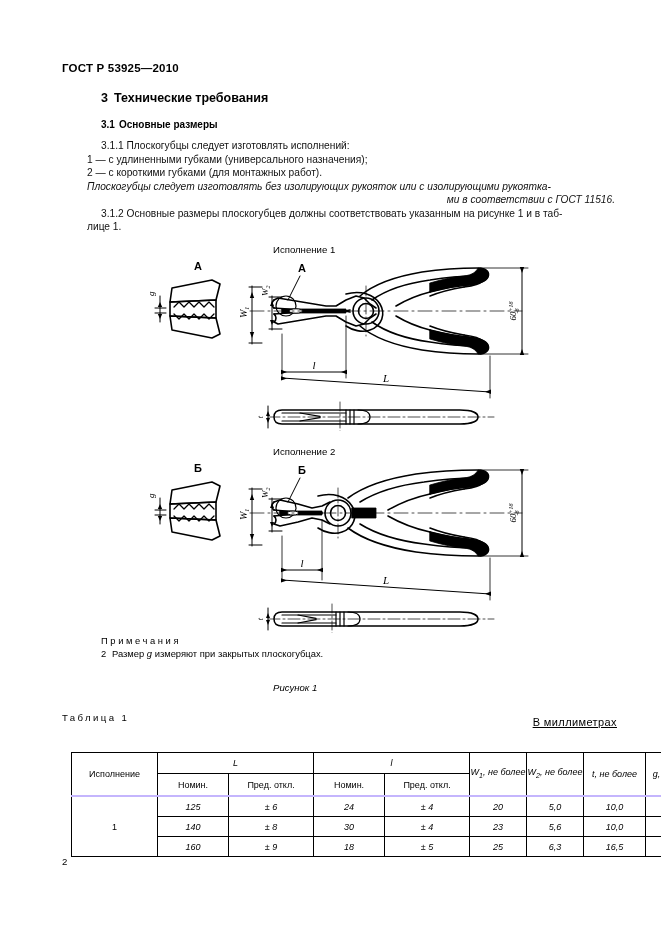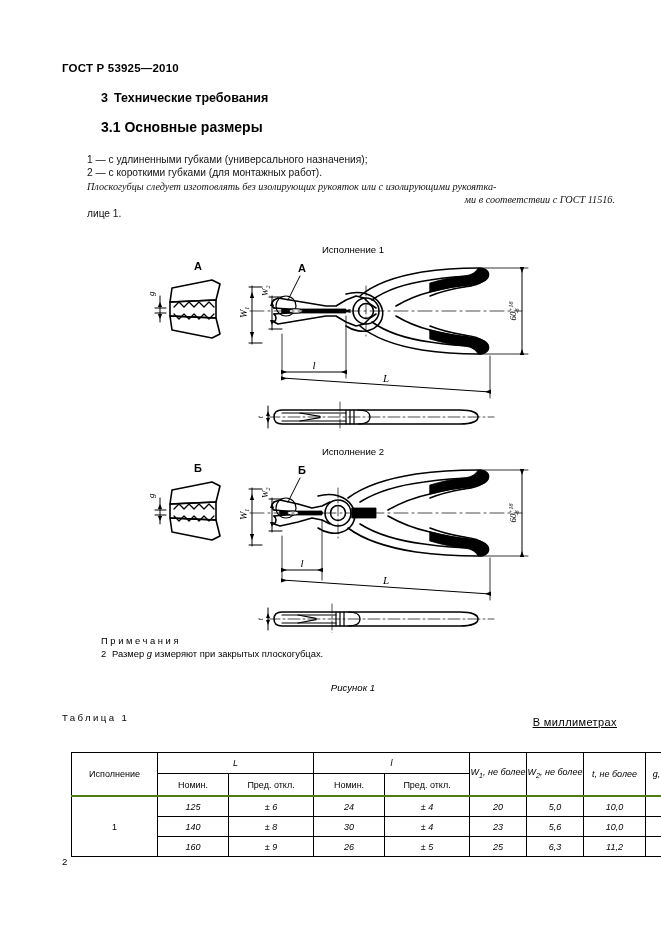--- a/index.html
+++ b/index.html
@@ -38,45 +38,45 @@
     left: 101px;
     top: 91px;
     font-size: 12.5px;
     font-weight: bold;
   }
   .h1 .num { margin-right: 6px; }
   .h2 {
     position: absolute;
     left: 101px;
     top: 119px;
-    font-size: 14px;
+    font-size: 10px;
     font-weight: bold;
   }
   .h2 .num { margin-right: 4px; }
 
   
   .para {
     position: absolute;
     font-size: 10.2px;
     line-height: 13.4px;
     color: #111;
   }
   .p-311    { left: 101px; top: 139px; }
   .p-v1     { left: 87px;  top: 152.5px; }
   .p-v2     { left: 87px;  top: 166px; text-align: center; }
-  .p-ital   { left: 87px;  top: 179.5px; width: 528px; font-style: italic; font-family: Liberation Serif, serif; }
+  .p-ital   { left: 87px;  top: 179.5px; width: 528px; font-style: italic; }
   .p-ital .l2 { display:block;text-align:right; }
   .p-312    { left: 101px; top: 206.5px; width: 520px; }
   .p-312 .l2 { display:block; margin-left:-14px; }
 
   
   .fig-caption {
     position: absolute;
     font-size: 9.6px;
-    text-align: center;
+    text-align: left;
     width: 160px;
   }
   .cap-isp1 { left: 273px; top: 244px; }
   .cap-isp2 { left: 273px; top: 446px; }
   .cap-ris1 { left: 273px; top: 682px; font-style: italic; }
 
   
   .notes {
     position: absolute;
     left: 101px;
@@ -120,21 +120,21 @@
     padding: 0;
     font-weight: normal;
   }
   table.gost thead th {
     height: 20px;
     font-style: italic;
   }
   table.gost thead th.plain { font-style: normal; }
   table.gost thead tr.r2 th { height: 21px; }
   table.gost tbody td { height: 19px; font-style: italic; }
-  table.gost tbody tr:first-child td { border-top: 2px solid #4d7c0f; }
+  table.gost tbody tr:first-child td { border-top: 2px solid #c4b5fd; }
   .sub { font-size: 7px; vertical-align: sub; }
   .hdr-wrap { line-height: 10.5px; display:block; }
 
   
   .page-num {
     position: absolute;
     left: 62px;
     top: 856px;
     font-size: 9.6px;
   }
@@ -152,27 +152,29 @@
   <div class="gost-header">ГОСТ Р 53925—2010</div>
 
   <div class="h1">
     <span class="num">3</span><span>Технические требования</span>
   </div>
 
   <div class="h2">
     <span class="num">3.1</span><span>Основные размеры</span>
   </div>
 
+  <div class="para p-311">3.1.1  Плоскогубцы следует изготовлять исполнений:</div>
   <div class="para p-v1">1 — с удлиненными губками (универсального назначения);</div>
   <div class="para p-v2">2 — с короткими губками (для монтажных работ).</div>
   <div class="para p-ital">
     <span>Плоскогубцы следует изготовлять без изолирующих рукояток или с изолирующими рукоятка-</span>
     <span class="l2">ми в соответствии с ГОСТ 11516.</span>
   </div>
   <div class="para p-312">
+    <span>3.1.2  Основные размеры плоскогубцев должны соответствовать указанным на рисунке 1 и в таб-</span>
     <span class="l2">лице 1.</span>
   </div>
 
   <div class="fig-caption cap-isp1">Исполнение 1</div>
 
   <svg class="drawing" id="fig1" width="400" height="175" viewBox="0 0 400 175">
     <g fill="none" stroke="#000" stroke-width="1.4" stroke-linejoin="round" stroke-linecap="round">
 
       <text x="48" y="14" font-family="Liberation Sans, sans-serif" font-size="11" font-weight="bold" fill="#000" stroke="none" text-anchor="middle">А</text>
 
@@ -474,25 +476,25 @@
         <td>30</td>
         <td>± 4</td>
         <td>23</td>
         <td>5,6</td>
         <td>10,0</td>
         <td>0,3</td>
       </tr>
       <tr>
         <td>160</td>
         <td>± 9</td>
-        <td>26</td>
+        <td>18</td>
         <td>± 5</td>
         <td>25</td>
         <td>6,3</td>
-        <td>11,2</td>
+        <td>16,5</td>
         <td>0,4</td>
       </tr>
     </tbody>
   </table>
 
   <div class="page-num">2</div>
 
 </div>
 
 </body></html>

